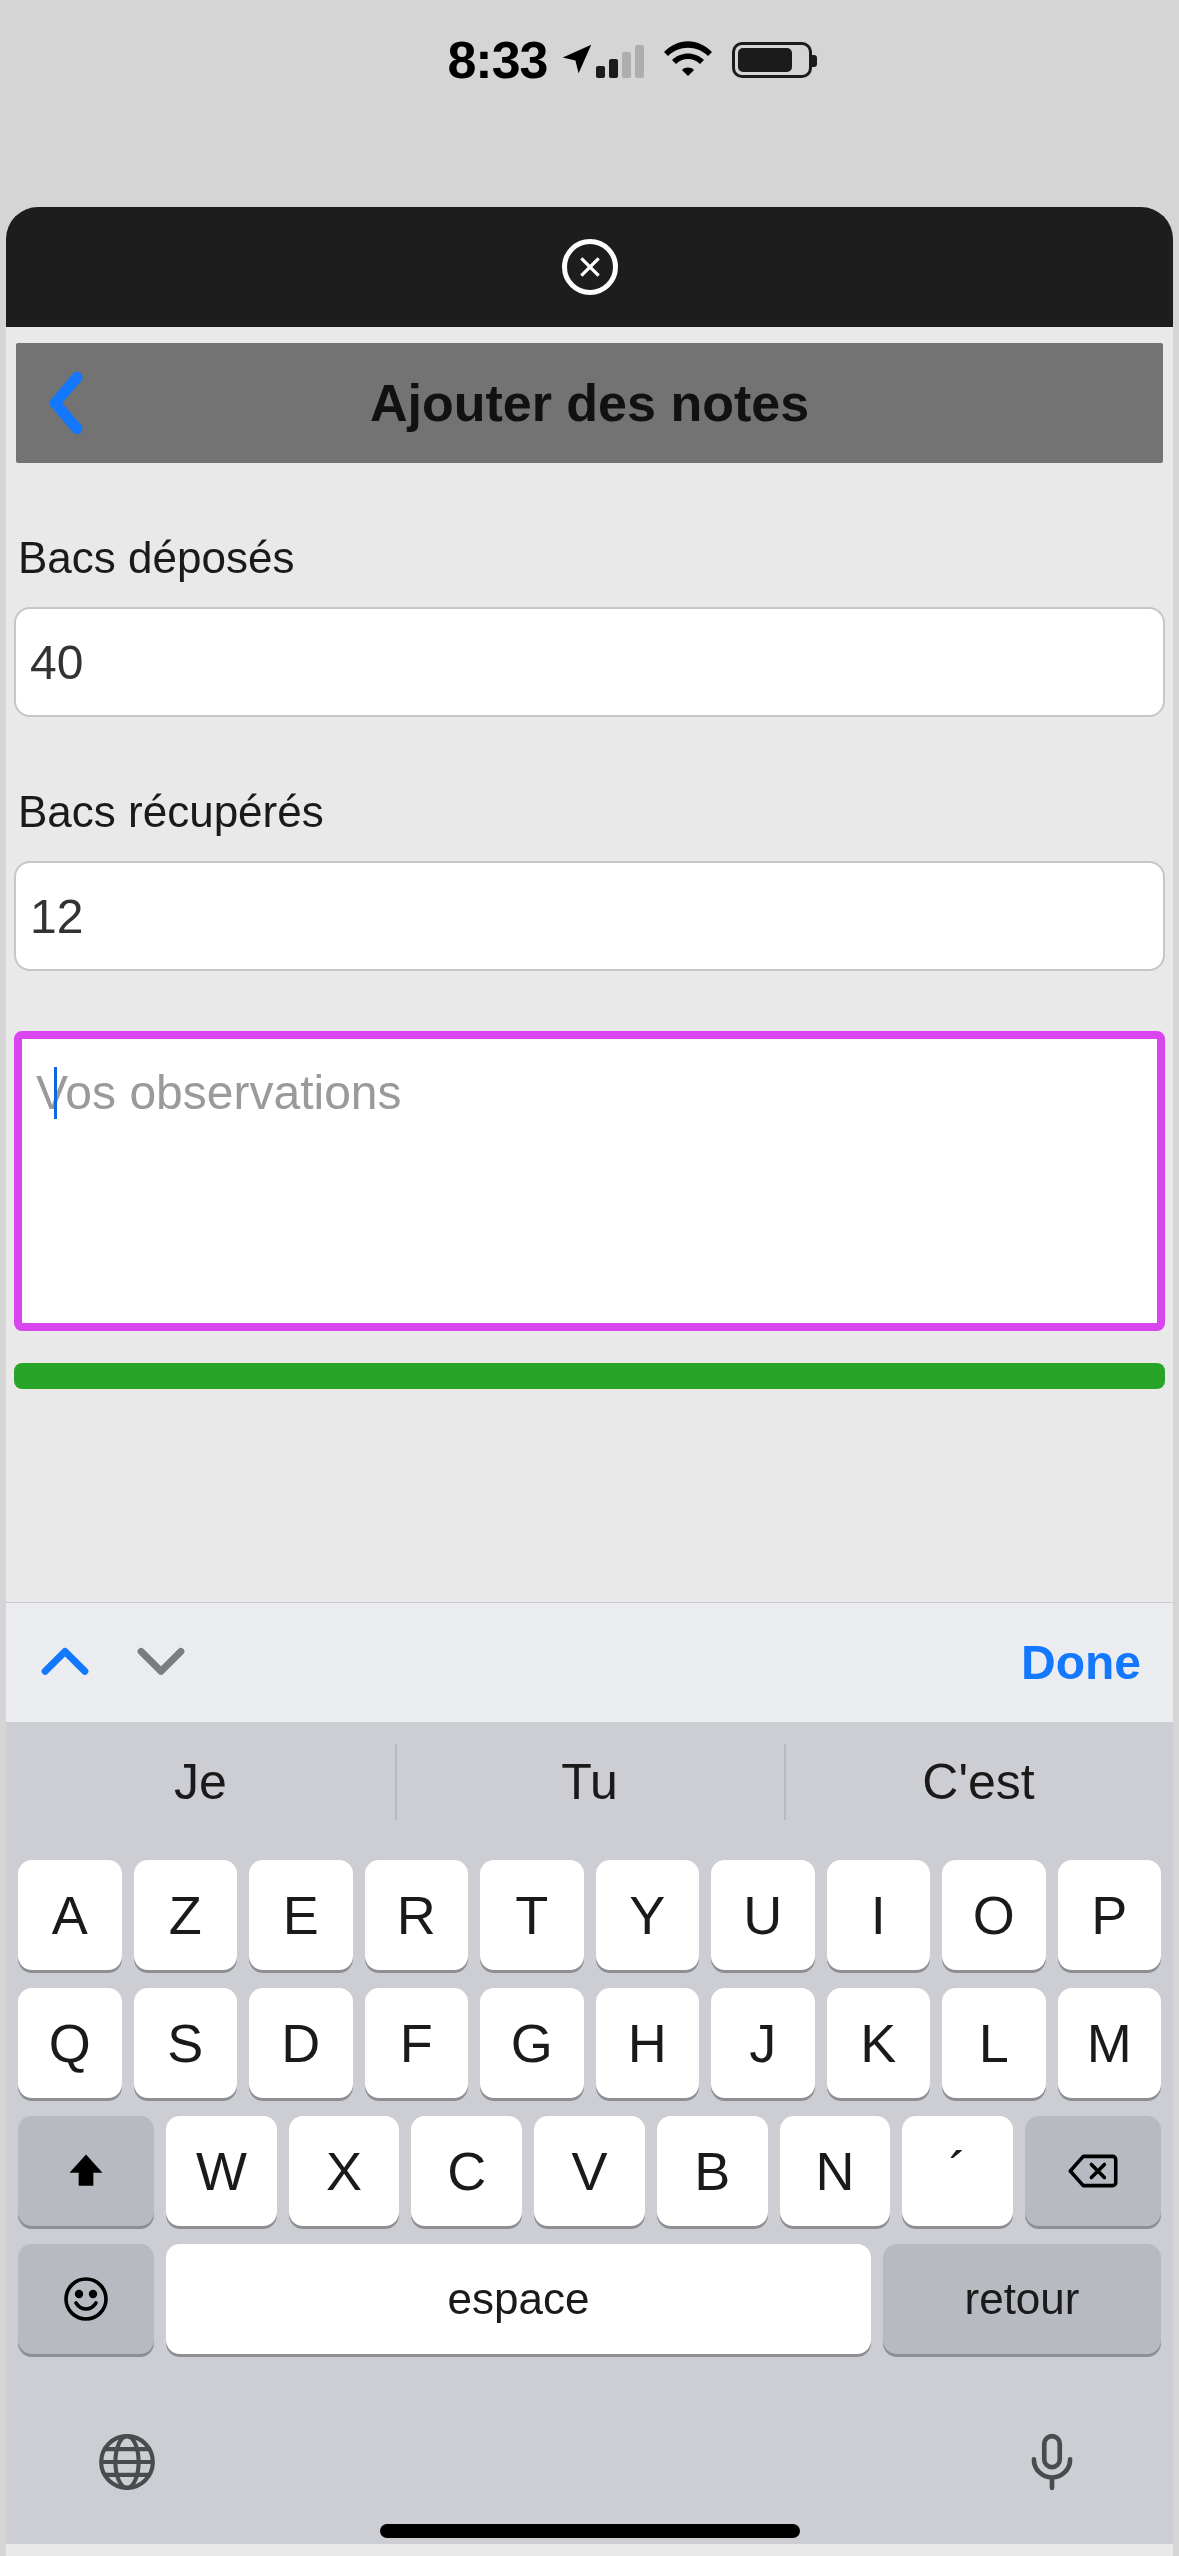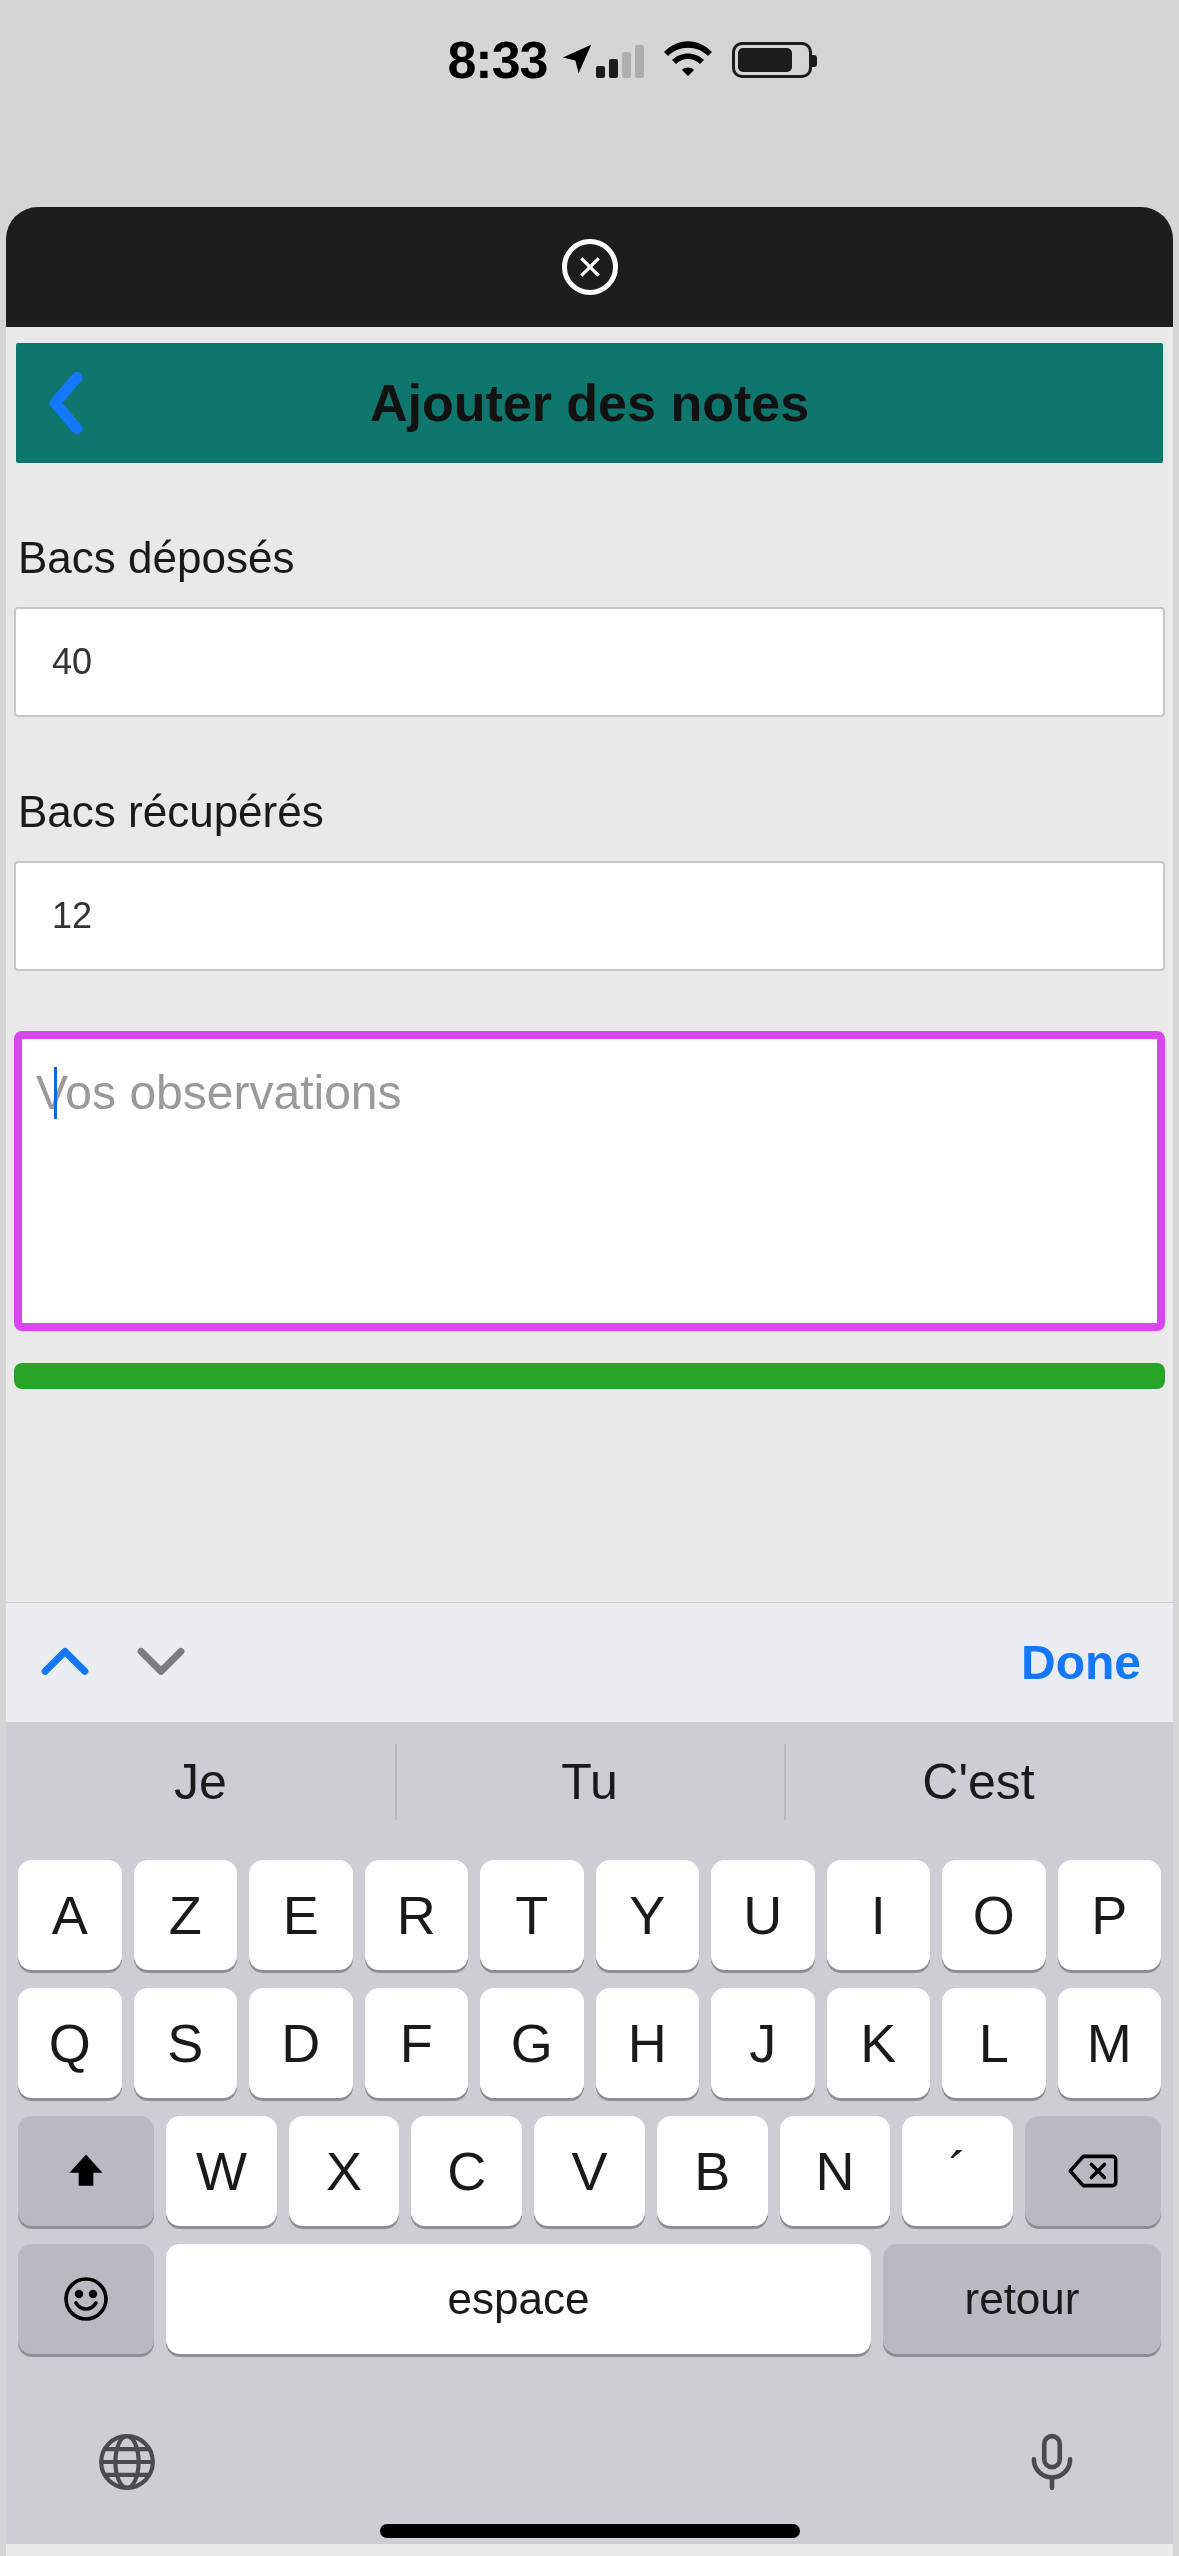--- a/index.html
+++ b/index.html
@@ -15,27 +15,27 @@
     .cellular-bars span:nth-child(3){height:26px;background:#aeaeae;}
     .cellular-bars span:nth-child(4){height:33px;background:#aeaeae;}
     .wifi-icon svg { width: 48px; height: 36px; }
     .battery { width: 80px; height: 36px; border: 3px solid #1b1b1b; border-radius: 10px; position: relative; padding: 3px; }
     .battery::after { content:""; position:absolute; right:-8px; top:10px; width:5px; height:12px; background:#1b1b1b; border-radius:0 3px 3px 0; }
     .battery-fill { width: 80%; height: 100%; background:#1b1b1b; border-radius:5px; }
     .card-wrap { position:absolute; left:6px; right:6px; top:207px; bottom:0; background:#e9e9e9; border-radius: 32px 32px 0 0; overflow: hidden; }
     .card-topbar { height:120px; background:#1d1d1d; display:flex; align-items:center; justify-content:center; }
     .close-circle { width:56px; height:56px; border:5px solid #fff; border-radius:50%; display:flex; align-items:center; justify-content:center; }
     .close-circle svg { width:26px; height:26px; }
-    .nav-header { margin:16px 10px 0; background:#0f766e; height:120px; display:flex; align-items:center; position:relative; border-radius:2px; }
+    .nav-header { margin:16px 10px 0; background:#737373; height:120px; display:flex; align-items:center; position:relative; border-radius:2px; }
     .back-chevron { position:absolute; left:28px; display:flex; align-items:center; justify-content:center; }
     .back-chevron svg { width:44px; height:66px; }
     .nav-title { width:100%; text-align:center; font-size:52px; font-weight:700; color:#111; }
     .form-area { padding: 0 8px; }
     .field-label { font-size:44px; color:#1a1a1a; margin-top:70px; margin-left:4px; }
-    .text-input { margin-top:24px; width:100%; height:110px; background:#fff; border:2px solid #c6c6c6; border-radius:4px; padding:0 36px; font-size:36px; color:#333; display:flex; align-items:center; }
+    .text-input { margin-top:24px; width:100%; height:110px; background:#fff; border:2px solid #c6c6c6; border-radius:16px; padding:0 14px; font-size:48px; color:#333; display:flex; align-items:center; }
     .textarea-box { margin-top:60px; width:100%; height:300px; background:#fff; border:8px solid #d946ef; border-radius:8px; padding:26px 14px; font-size:48px; color:#9a9a9a; position:relative; }
     .caret { position:absolute; left:32px; top:28px; width:3px; height:52px; background:#1167e0; }
     .submit-bar { margin-top:32px; height:26px; background:#28a428; border-radius:8px; }
     .keyboard-wrap { position:absolute; left:0; right:0; bottom:12px; background:#ccced3; }
     .kb-toolbar { height:120px; background:#ebecef; display:flex; align-items:center; justify-content:space-between; padding:0 32px; box-shadow: inset 0 1px 0 #c9cbd0; }
     .kb-toolbar-left { display:flex; gap:42px; }
     .kb-toolbar-left svg { width:54px; height:34px; }
     .done-btn { font-size:48px; font-weight:600; color:#1478ff; }
     .suggestions { height:120px; display:flex; align-items:stretch; }
     .sugg { flex:1; display:flex; align-items:center; justify-content:center; font-size:50px; color:#1a1a1a; position:relative; }

